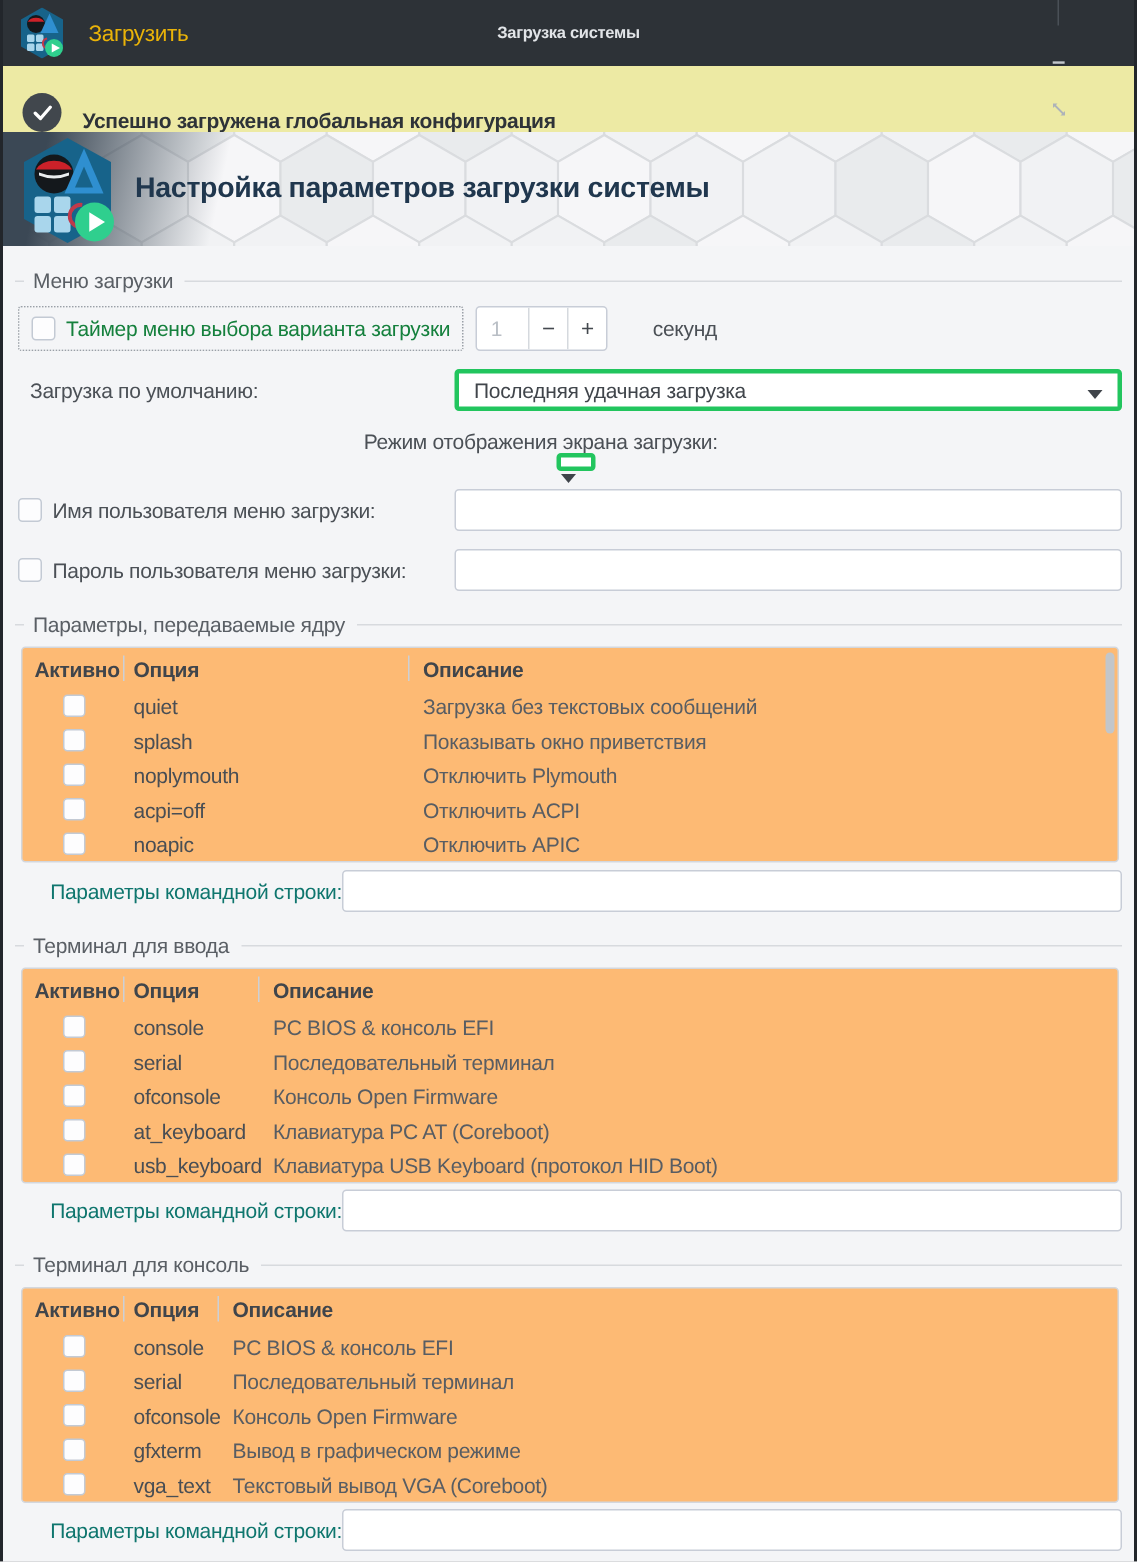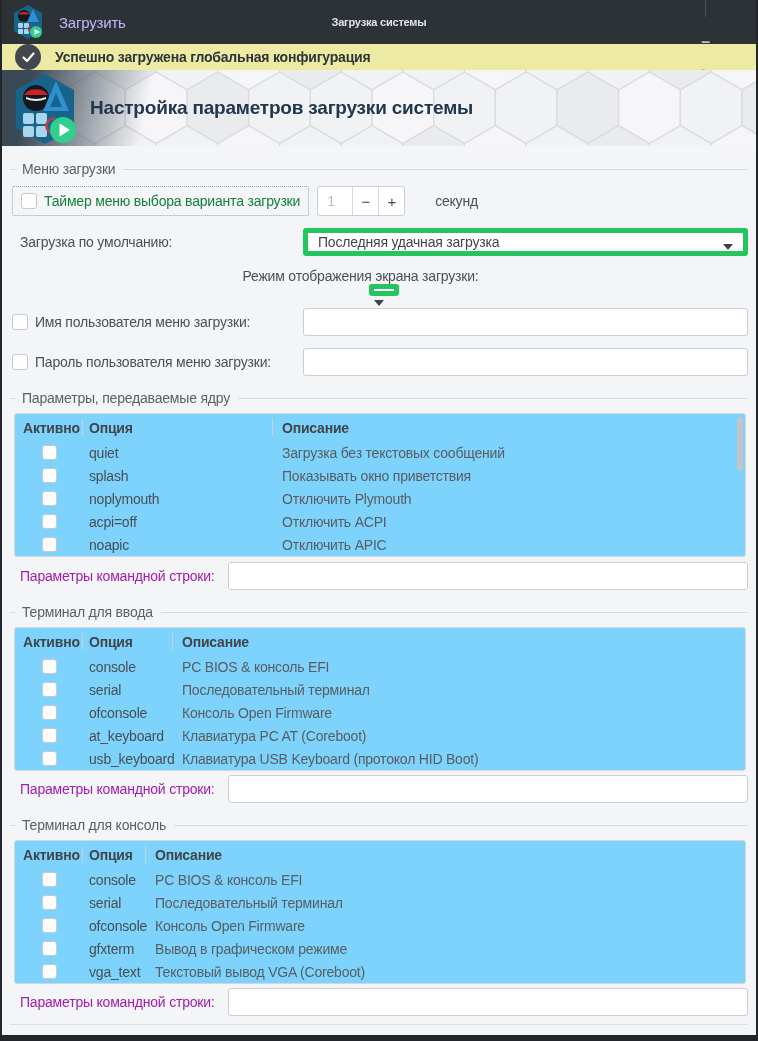--- a/index.html
+++ b/index.html
@@ -5,32 +5,32 @@
   * { margin:0; padding:0; box-sizing:border-box; }
   html,body { width:758px; height:1041px; overflow:hidden; }
   body { font-family:"Liberation Sans","DejaVu Sans",sans-serif; font-size:14px; letter-spacing:-0.2px; }
   .window { width:758px; height:1041px; display:flex; flex-direction:column;
             border-left:2px solid #22262b; border-right:2px solid #22262b; border-bottom:6px solid #22262b;
             background:#f4f5f7; }
 
   
   .titlebar { height:44px; background:#2d3237; display:flex; align-items:center; position:relative; flex:0 0 auto; }
   .app-icon { width:30px; height:34px; margin-left:11px; }
-  .tb-btn { color:#c4b5fd; font-size:15px; cursor:default;text-align:center; }
+  .tb-btn { color:#eab308; font-size:15px; cursor:default;text-align:center; }
   .tb-load { margin-left:16px; }
   .tb-title { position:absolute; left:0; right:0; text-align:center; color:#e2e5e8; font-weight:bold; font-size:11px; pointer-events:none; }
   .tb-right { margin-left:auto; display:flex; align-items:center; gap:17px; padding-right:14px; position:relative;flex-direction:column; }
   .tb-sep { width:1px; height:20px; background:#4a5057; }
   .gear-svg { width:19px; height:19px; display:block; }
   .min-glyph { color:#c3c7cb; font-size:16px; font-weight:bold; line-height:1; }
   .restore-svg { width:12px; height:12px; display:block; }
   .close-btn { width:21px; height:21px; border-radius:50%; background:#df4b51; display:flex; align-items:center; justify-content:center; }
 
   
-  .notify { height:26px; background:#edeaa4; display:flex; align-items:center; padding-left:13px; flex:0 0 auto; }
+  .notify { height:44px; background:#edeaa4; display:flex; align-items:flex-end; padding-left:13px; flex:0 0 auto; }
   .notify-ico { width:26px; height:26px; border-radius:50%; background:#41474d; display:flex; align-items:center; justify-content:center; flex:0 0 auto; }
   .notify-text { margin-left:14px; font-weight:bold; color:#2e3338; font-size:14px; }
 
   
   .banner { height:76px; background:#fca5a5; position:relative; overflow:hidden; flex:0 0 auto; }
   .hexes { position:absolute; inset:0; }
   .hexes polygon { fill:#f1f2f4; stroke:#dadcdf; stroke-width:1.4; }
   .hexes polygon:nth-child(3n) { fill:#e9ebed; }
   .hexes polygon:nth-child(4n+1) { fill:#f6f6f8; }
   .banner-shade { position:absolute; inset:0; background:linear-gradient(102deg,#3b4855 30px,rgba(59,72,85,0) 150px); }
@@ -51,42 +51,42 @@
   .timer-box { display:flex; align-items:center; gap:7px; border:1px dotted #9aa0a7; border-radius:2px; padding:6px 8px; color:#15803d; }
   .spinbox { margin-left:8px; width:88px; height:30px; background:#fff; border:1px solid #c8cdd7; border-radius:3px; display:flex; align-items:stretch; overflow:hidden; }
   .spin-val { width:34px; border:none; outline:none; background:transparent; color:#b9bec5; font-size:14px; padding-left:9px; font-family:inherit; }
   .spin-btn { width:27px; display:flex; align-items:center; justify-content:center; color:#44494f; font-size:15px; border-left:1px solid #d5d9de; }
   .spin-unit { margin-left:30px; color:#4b5056; }
 
   .form-row { display:flex; align-items:center; padding-left:10px; height:28px; }
   .fr1 { margin-top:11px; } .fr2 { margin-top:12px;flex-direction:column; } .fr3 { margin-top:12px; } .fr4 { margin-top:12px; }
   .form-label { width:283px; color:#4b5056; flex:0 0 auto; }
   .form-label.with-cb { display:flex; align-items:center; gap:7px; margin-left:-10px; padding-left:2px; width:293px; }
-  .combo { flex:1; height:28px; background:#fff; border:5px solid #22c55e; border-radius:3px; display:flex; align-items:center; padding:0 10px; color:#40454b; position:relative; }
+  .combo { flex:1; height:28px; background:#fff; border:3px solid #22c55e; border-radius:3px; display:flex; align-items:center; padding:0 10px; color:#40454b; position:relative; }
   .combo-arrow { position:absolute; right:10px; top:11px; width:0; height:0; border-left:5px solid transparent; border-right:5px solid transparent; border-top:6px solid #3f444a; }
   .text-input { flex:1; height:28px; background:#fff; border:1px solid #c8cdd7; border-radius:3px; outline:none; padding:0 8px; font-family:inherit; font-size:14px; color:#40454b; }
 
-  .table { margin:6px 2px 0 4px; background:#7dd3fc; border:1px solid #d3d7dd; border-radius:3px; position:relative; overflow:hidden; }
+  .table { margin:6px 2px 0 4px; background:#fdba74; border:1px solid #d3d7dd; border-radius:3px; position:relative; overflow:hidden; }
   .thead { display:flex; align-items:center; height:27px; font-weight:bold; color:#40454b; }
   .th { display:flex; align-items:center; height:17px; }
   .cb-col { width:68px; justify-content:flex-start; padding-left:8px; border-right:1px solid #ccd0d6; }
   .opt-col { padding-left:6px; border-right:1px solid #ccd0d6; }
   .t1 .opt-col { width:190px; } .t2 .opt-col { width:90px; } .t3 .opt-col { width:63px; }
   .desc-col { padding-left:9px; border-right:none; }
   .trow { display:flex; align-items:center; height:23px; }
   .trow .cbc { width:68px; display:flex; justify-content:center; }
   .trow .checkbox { width:15px; height:15px; }
   .trow .opt { padding-left:6px; color:#494e54; }
   .t1 .trow .opt { width:190px; } .t2 .trow .opt { width:90px; } .t3 .trow .opt { width:63px; }
   .trow .desc { padding-left:9px; color:#585d63; }
   .vscroll { position:absolute; top:3px; right:2px; width:6px; height:54px; border-radius:3px; background:#c2c6ca; }
 
   .cmd-row { display:flex; align-items:center; padding-left:10px; height:28px; }
   .cmd1 { margin-top:5px; } .cmd2 { margin-top:4px; } .cmd3 { margin-top:4px; }
-  .cmd-label { width:208px; color:#a21caf; flex:0 0 auto; }
+  .cmd-label { width:208px; color:#0f766e; flex:0 0 auto;text-align:right; }
 
   .bottom-divider { margin-top:8px; height:1px; background:#dcdfe3; }
 </style>
 </head>
 <body>
 
 <div class="window">
 
   <div class="titlebar">
     <svg class="app-icon" viewBox="0 0 30 34">

